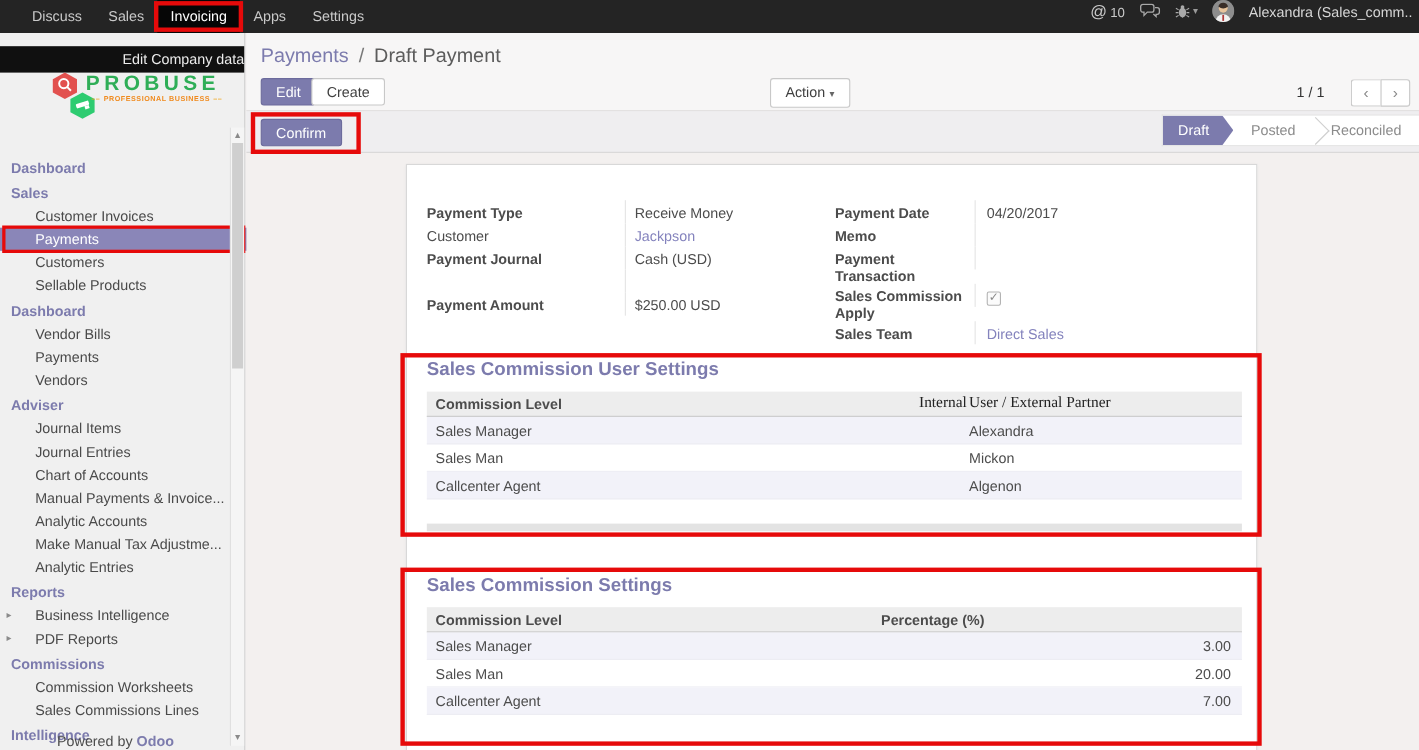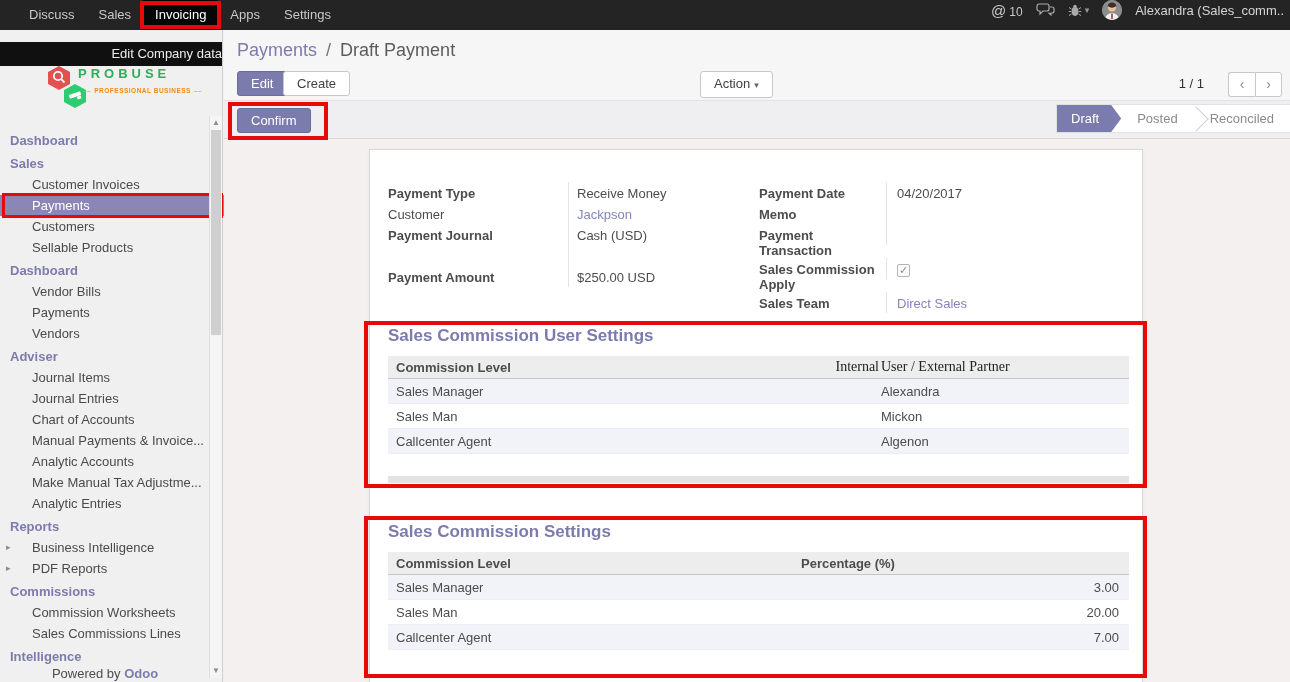--- a/index.html
+++ b/index.html
@@ -18,24 +18,24 @@
   .nav-ico { display:flex; align-items:center; }
   .nav-caret { color:#9a9a9a; font-size:9px; margin-left:3px; }
   .avatar { width:20px; height:20px; border-radius:50%; overflow:hidden; background:#7a7a7a; flex:0 0 auto; }
   .nav-user { color:#d6d6d6; font-size:13px; white-space:nowrap; }
 
   
   .sidebar { position:absolute; left:0; top:30px; width:223px; height:652px; background:#f0f0f0; border-right:1px solid #cfcfcf; z-index:20; }
   .edit-company { margin-top:12px; height:24px; background:#101010; color:#ececec; font-size:13px; text-align:right; line-height:24px; cursor:pointer; }
   .logo { position:relative; height:62px; }
   .logo-hex { position:absolute; left:46px; top:-4px; }
-  .logo-word { position:absolute; left:78px; top:0px; font-size:13px; font-weight:bold; letter-spacing:4px; color:#2fae57; }
+  .logo-word { position:absolute; left:78px; top:0px; font-size:19px; font-weight:bold; letter-spacing:4px; color:#2fae57; }
   .logo-sub { position:absolute; left:80px; top:21px; font-size:6.5px; font-weight:bold; color:#f08a1d; letter-spacing:.5px; border-top:0; }
   .logo-sub::before,.logo-sub::after{ content:"––"; color:#f0a71d; margin:0 3px; }
-  .menu { margin-top:0; width:224px; }
+  .menu { margin-top:12px; width:224px; }
   .m-head { padding:6px 10px 3px 10px; color:#7c7bad; font-weight:bold; font-size:13px; line-height:14px; cursor:pointer; }
   .m-item { padding:4px 10px 4px 32px; color:#4a4a4a; font-size:13px; line-height:13px; cursor:pointer; position:relative; }
   .m-item.sel { background:#8a86b8; color:#fff; }
   .m-item.sel::after { content:""; position:absolute; inset:-2px 1px -2px 2px; border:3px solid #e60a0a; pointer-events:none; }
   .m-caret { position:absolute; left:6px; top:4px; color:#8a8a8a; font-size:9px; }
   .powered { position:absolute; bottom:1px; left:0; width:210px; text-align:center; font-size:13px; color:#4c4c4c; }
   .powered b { color:#7c7bad; }
   .side-scroll { position:absolute; right:0; top:86px; width:13px; height:562px; background:#f5f5f5; border-left:1px solid #e0e0e0; }
   .ss-arrow { position:absolute; left:0; width:12px; text-align:center; color:#8a8a8a; font-size:8px; line-height:12px; cursor:pointer; }
   .ss-up { top:1px; } .ss-down { bottom:1px; }

